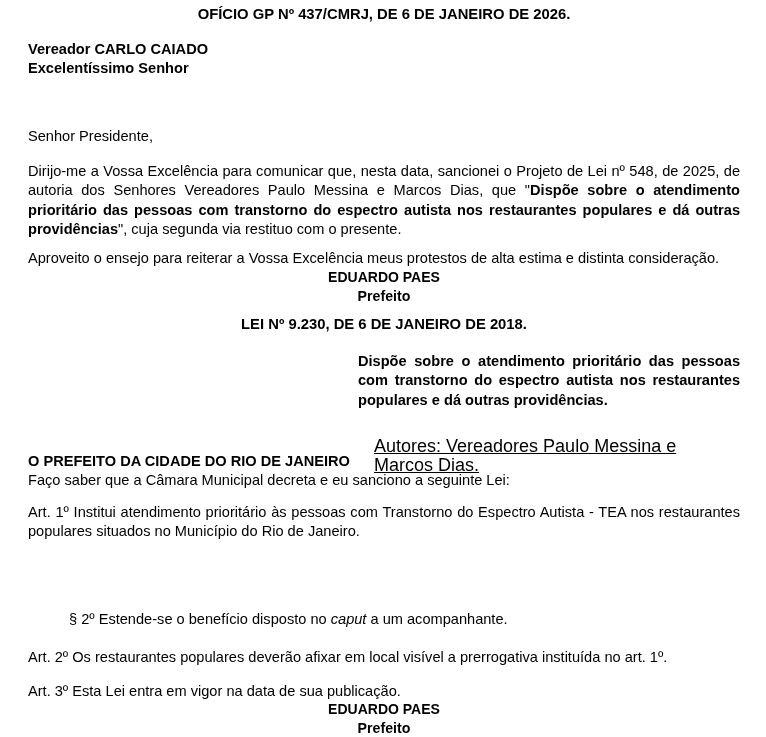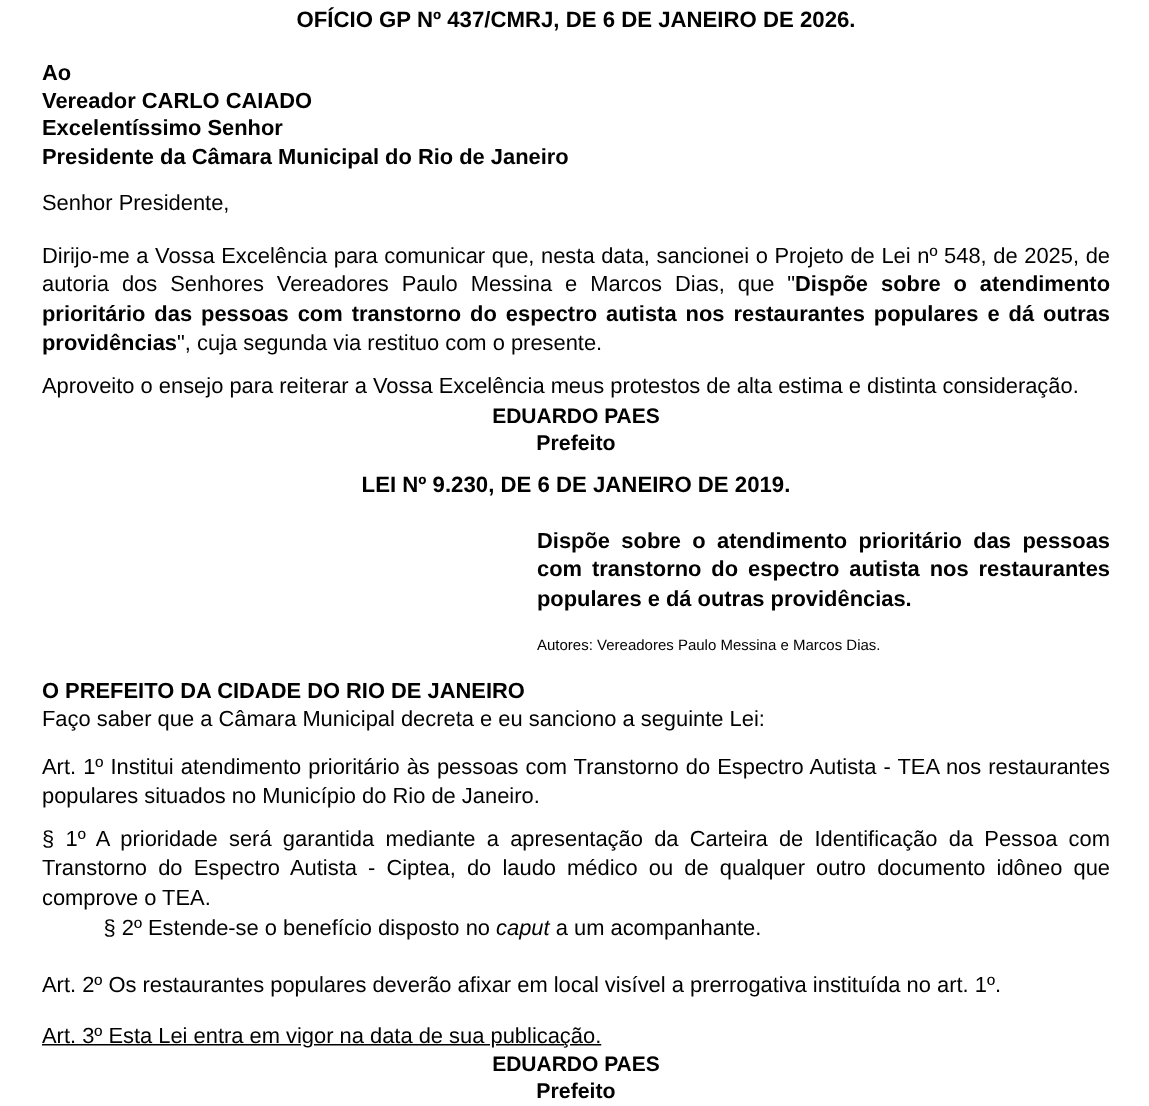--- a/index.html
+++ b/index.html
@@ -89,99 +89,95 @@
     width: 382px;
   }
   .ementa .ementa-text {
     font-weight: bold;
     font-size: 14.6px;
     line-height: 19.4px;
     text-align: justify;
     margin: 0;
   }
   .ementa .authors {
-    font-size: 10px;
+    font-size: 18px;
     line-height: 19.4px;
-    margin: 0;
+    margin: 16px;
+    text-decoration: underline;
   }
 
   .prefeito-heading {
     font-weight: bold;
     font-size: 14.6px;
     line-height: 19.4px;
     margin: 0;
   }
 </style>
 </head>
 <body>
 
 <div class="page">
 
   <div class="doc-body" style="top:4px;">
     <p class="oficio-title"><span>OFÍCIO GP Nº 437/CMRJ, DE 6 DE JANEIRO DE 2026.</span></p>
   </div>
 
   <div class="doc-body addressee" style="top:40px;">
-    <p class="ln">Ao</p>
     <p class="ln">Vereador CARLO CAIADO</p>
     <p class="ln">Excelentíssimo Senhor</p>
-    <p class="ln">Presidente da Câmara Municipal do Rio de Janeiro</p>
   </div>
 
   <div class="doc-body" style="top:127px;">
     <p class="ln">Senhor Presidente,</p>
   </div>
 
   <div class="doc-body" style="top:162px;">
     <p class="ln justify"><span>Dirijo-me a Vossa Excelência para comunicar que, nesta data, sancionei o Projeto de Lei nº 548, de 2025, de autoria dos Senhores Vereadores Paulo Messina e Marcos Dias, que "</span><span class="bold">Dispõe sobre o atendimento prioritário das pessoas com transtorno do espectro autista nos restaurantes populares e dá outras providências</span><span>", cuja segunda via restituo com o presente.</span></p>
   </div>
 
   <div class="doc-body" style="top:249px;">
     <p class="ln">Aproveito o ensejo para reiterar a Vossa Excelência meus protestos de alta estima e distinta consideração.</p>
   </div>
 
   <div class="doc-body" style="top:268px;">
     <p class="sig-name">EDUARDO PAES</p>
     <p class="sig-role">Prefeito</p>
   </div>
 
   <div class="doc-body" style="top:314px;">
-    <p class="lei-title">LEI Nº 9.230, DE 6 DE JANEIRO DE 2019.</p>
+    <p class="lei-title">LEI Nº 9.230, DE 6 DE JANEIRO DE 2018.</p>
   </div>
 
   <div class="ementa" style="top:352px;">
     <p class="ementa-text">Dispõe sobre o atendimento prioritário das pessoas com transtorno do espectro autista nos restaurantes populares e dá outras providências.</p>
   </div>
 
   <div class="ementa" style="top:421px;">
     <p class="authors">Autores: Vereadores Paulo Messina e Marcos Dias.</p>
   </div>
 
   <div class="doc-body" style="top:452px;">
     <p class="prefeito-heading">O PREFEITO DA CIDADE DO RIO DE JANEIRO</p>
     <p class="ln">Faço saber que a Câmara Municipal decreta e eu sanciono a seguinte Lei:</p>
   </div>
 
   <div class="doc-body" style="top:503px;">
     <p class="ln justify">Art. 1º Institui atendimento prioritário às pessoas com Transtorno do Espectro Autista - TEA nos restaurantes populares situados no Município do Rio de Janeiro.</p>
   </div>
 
-  <div class="doc-body" style="top:551px;">
-    <p class="ln justify">§ 1º A prioridade será garantida mediante a apresentação da Carteira de Identificação da Pessoa com Transtorno do Espectro Autista - Ciptea, do laudo médico ou de qualquer outro documento idôneo que comprove o TEA.</p>
-  </div>
 
   <div class="doc-body" style="top:610px;margin-left:41px;">
     <p class="ln"><span>§ 2º Estende-se o benefício disposto no </span><span class="ital">caput</span><span> a um acompanhante.</span></p>
   </div>
 
   <div class="doc-body" style="top:648px;">
     <p class="ln">Art. 2º Os restaurantes populares deverão afixar em local visível a prerrogativa instituída no art. 1º.</p>
   </div>
 
-  <div class="doc-body" style="top:682px;text-decoration:underline;">
+  <div class="doc-body" style="top:682px;">
     <p class="ln">Art. 3º Esta Lei entra em vigor na data de sua publicação.</p>
   </div>
 
   <div class="doc-body" style="top:700px;">
     <p class="sig-name">EDUARDO PAES</p>
     <p class="sig-role">Prefeito</p>
   </div>
 
 </div>
 

